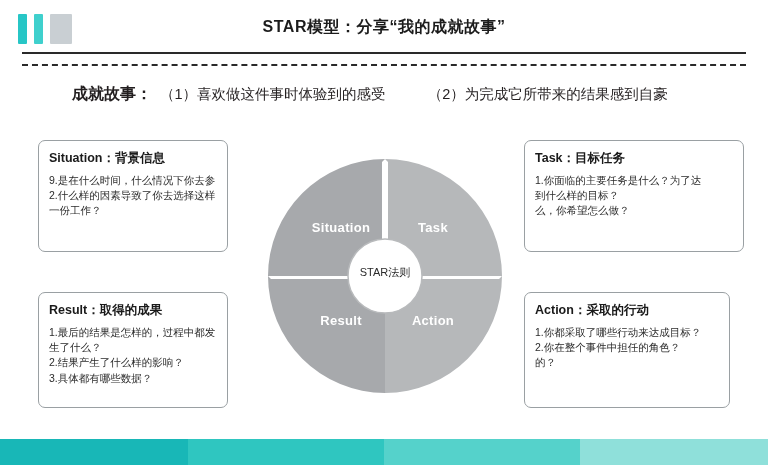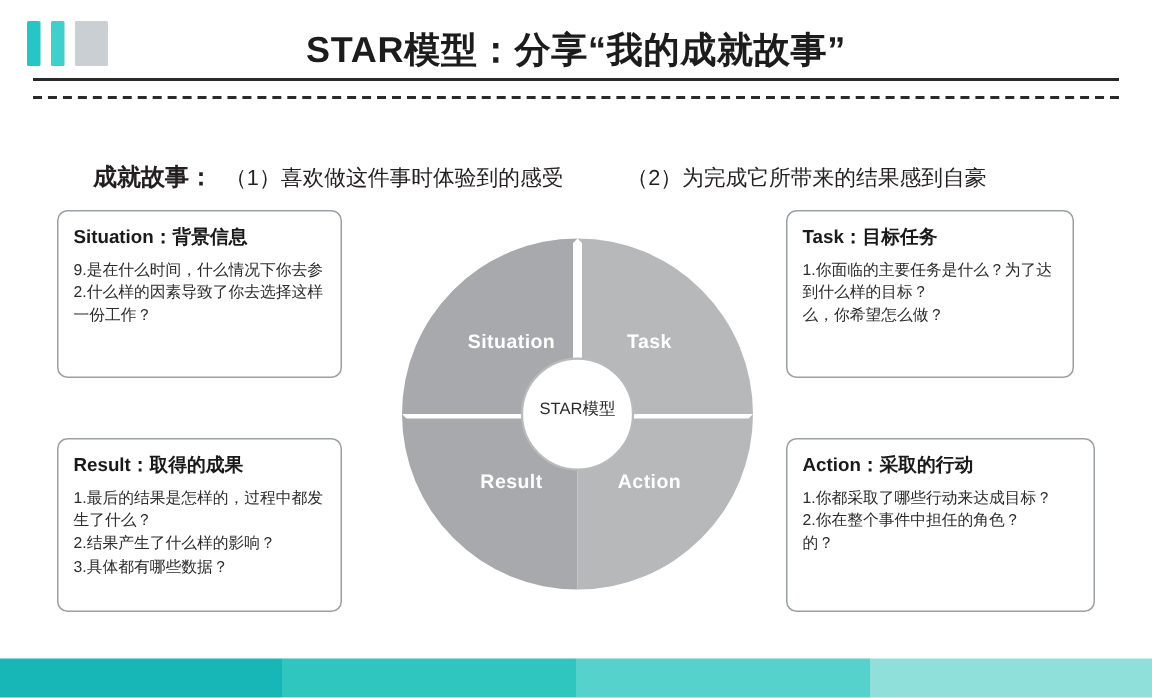--- a/index.html
+++ b/index.html
@@ -39,21 +39,21 @@
     border-radius: 1px;
   }
   .hbar.b2 { background: #3fd0cd; }
   .hbar.b3 { width: 22px; background: #c9cfd3; }
   .header-title {
     position: absolute;
     left: 0;
     top: 17px;
     width: 768px;
     text-align: center;
-    font-size: 24px;
+    font-size: 16px;
     font-weight: bold;
     letter-spacing: 0.5px;
     color: #1c1c1c;
   }
   .header-rule {
     position: absolute;
     left: 22px;
     top: 52px;
     width: 724px;
     border-top: 2px solid #2a2a2a;
@@ -62,25 +62,24 @@
     position: absolute;
     left: 22px;
     top: 64px;
     width: 724px;
     border-top: 2px dashed #2a2a2a;
   }
 
   
   .subtitle {
     position: absolute;
-    left: 62px;
+    left: 72px;
     top: 84px;
     font-size: 14.5px;
     white-space: nowrap;
-    margin-top: 24px;
   }
   .subtitle .lead {
     font-weight: bold;
     font-size: 16px;
   }
   .subtitle .seg {
     margin-left: 4px;
   }
   .subtitle .gap {
     display: inline-block;
@@ -101,21 +100,21 @@
     font-weight: bold;
     color: #1a1a1a;
     margin-bottom: 6px;
   }
   .box-line {
     font-size: 10.5px;
     line-height: 1.45;
     color: #2b2b2b;
   }
   #box-situation { left: 38px;  top: 140px; width: 190px; height: 112px; }
-  #box-task      { left: 524px; top: 140px; width: 192px; height: 112px; }
+  #box-task      { left: 524px; top: 140px; width: 220px; height: 112px; }
   #box-result    { left: 38px;  top: 292px; width: 190px; height: 116px; }
   #box-action    { left: 524px; top: 292px; width: 206px; height: 116px; }
 
   
   .donut-wrap {
     position: absolute;
     left: 266px;
     top: 150px;
     width: 238px;
     height: 252px;
@@ -220,21 +219,21 @@
       <path id="wedge-situation" d="M 0 -117 A 117 117 0 0 0 -117 0 L -3 0 L -3 -114 Z" fill="#a7a9ac"></path>
       <path id="wedge-task" d="M 0 -117 A 117 117 0 0 1 117 0 L 3 0 L 3 -114 Z" fill="#b6b8ba"></path>
       <path id="wedge-result" d="M -117 0 A 117 117 0 0 0 0 117 L 0 3 L -114 3 Z" fill="#a7a9ac"></path>
       <path id="wedge-action" d="M 117 0 A 117 117 0 0 1 0 117 L 0 3 L 114 3 Z" fill="#b6b8ba"></path>
 
       <circle cx="0" cy="0" r="37" fill="#ffffff"></circle>
       <circle cx="0" cy="0" r="37" fill="none" stroke="#b8babc" stroke-width="1.5"></circle>
     </g>
   </svg>
 
-  <div class="donut-center-label">STAR模型</div>
+  <div class="donut-center-label">STAR法则</div>
 
   <div class="quad-label" id="q-situation">Situation</div>
   <div class="quad-label" id="q-task">Task</div>
   <div class="quad-label" id="q-result">Result</div>
   <div class="quad-label" id="q-action">Action</div>
 </div>
 
 <div class="footer">
   <div class="f1" style="background: rgb(24, 183, 183);"></div>
   <div class="f2" style="background: rgb(47, 198, 192);"></div>

